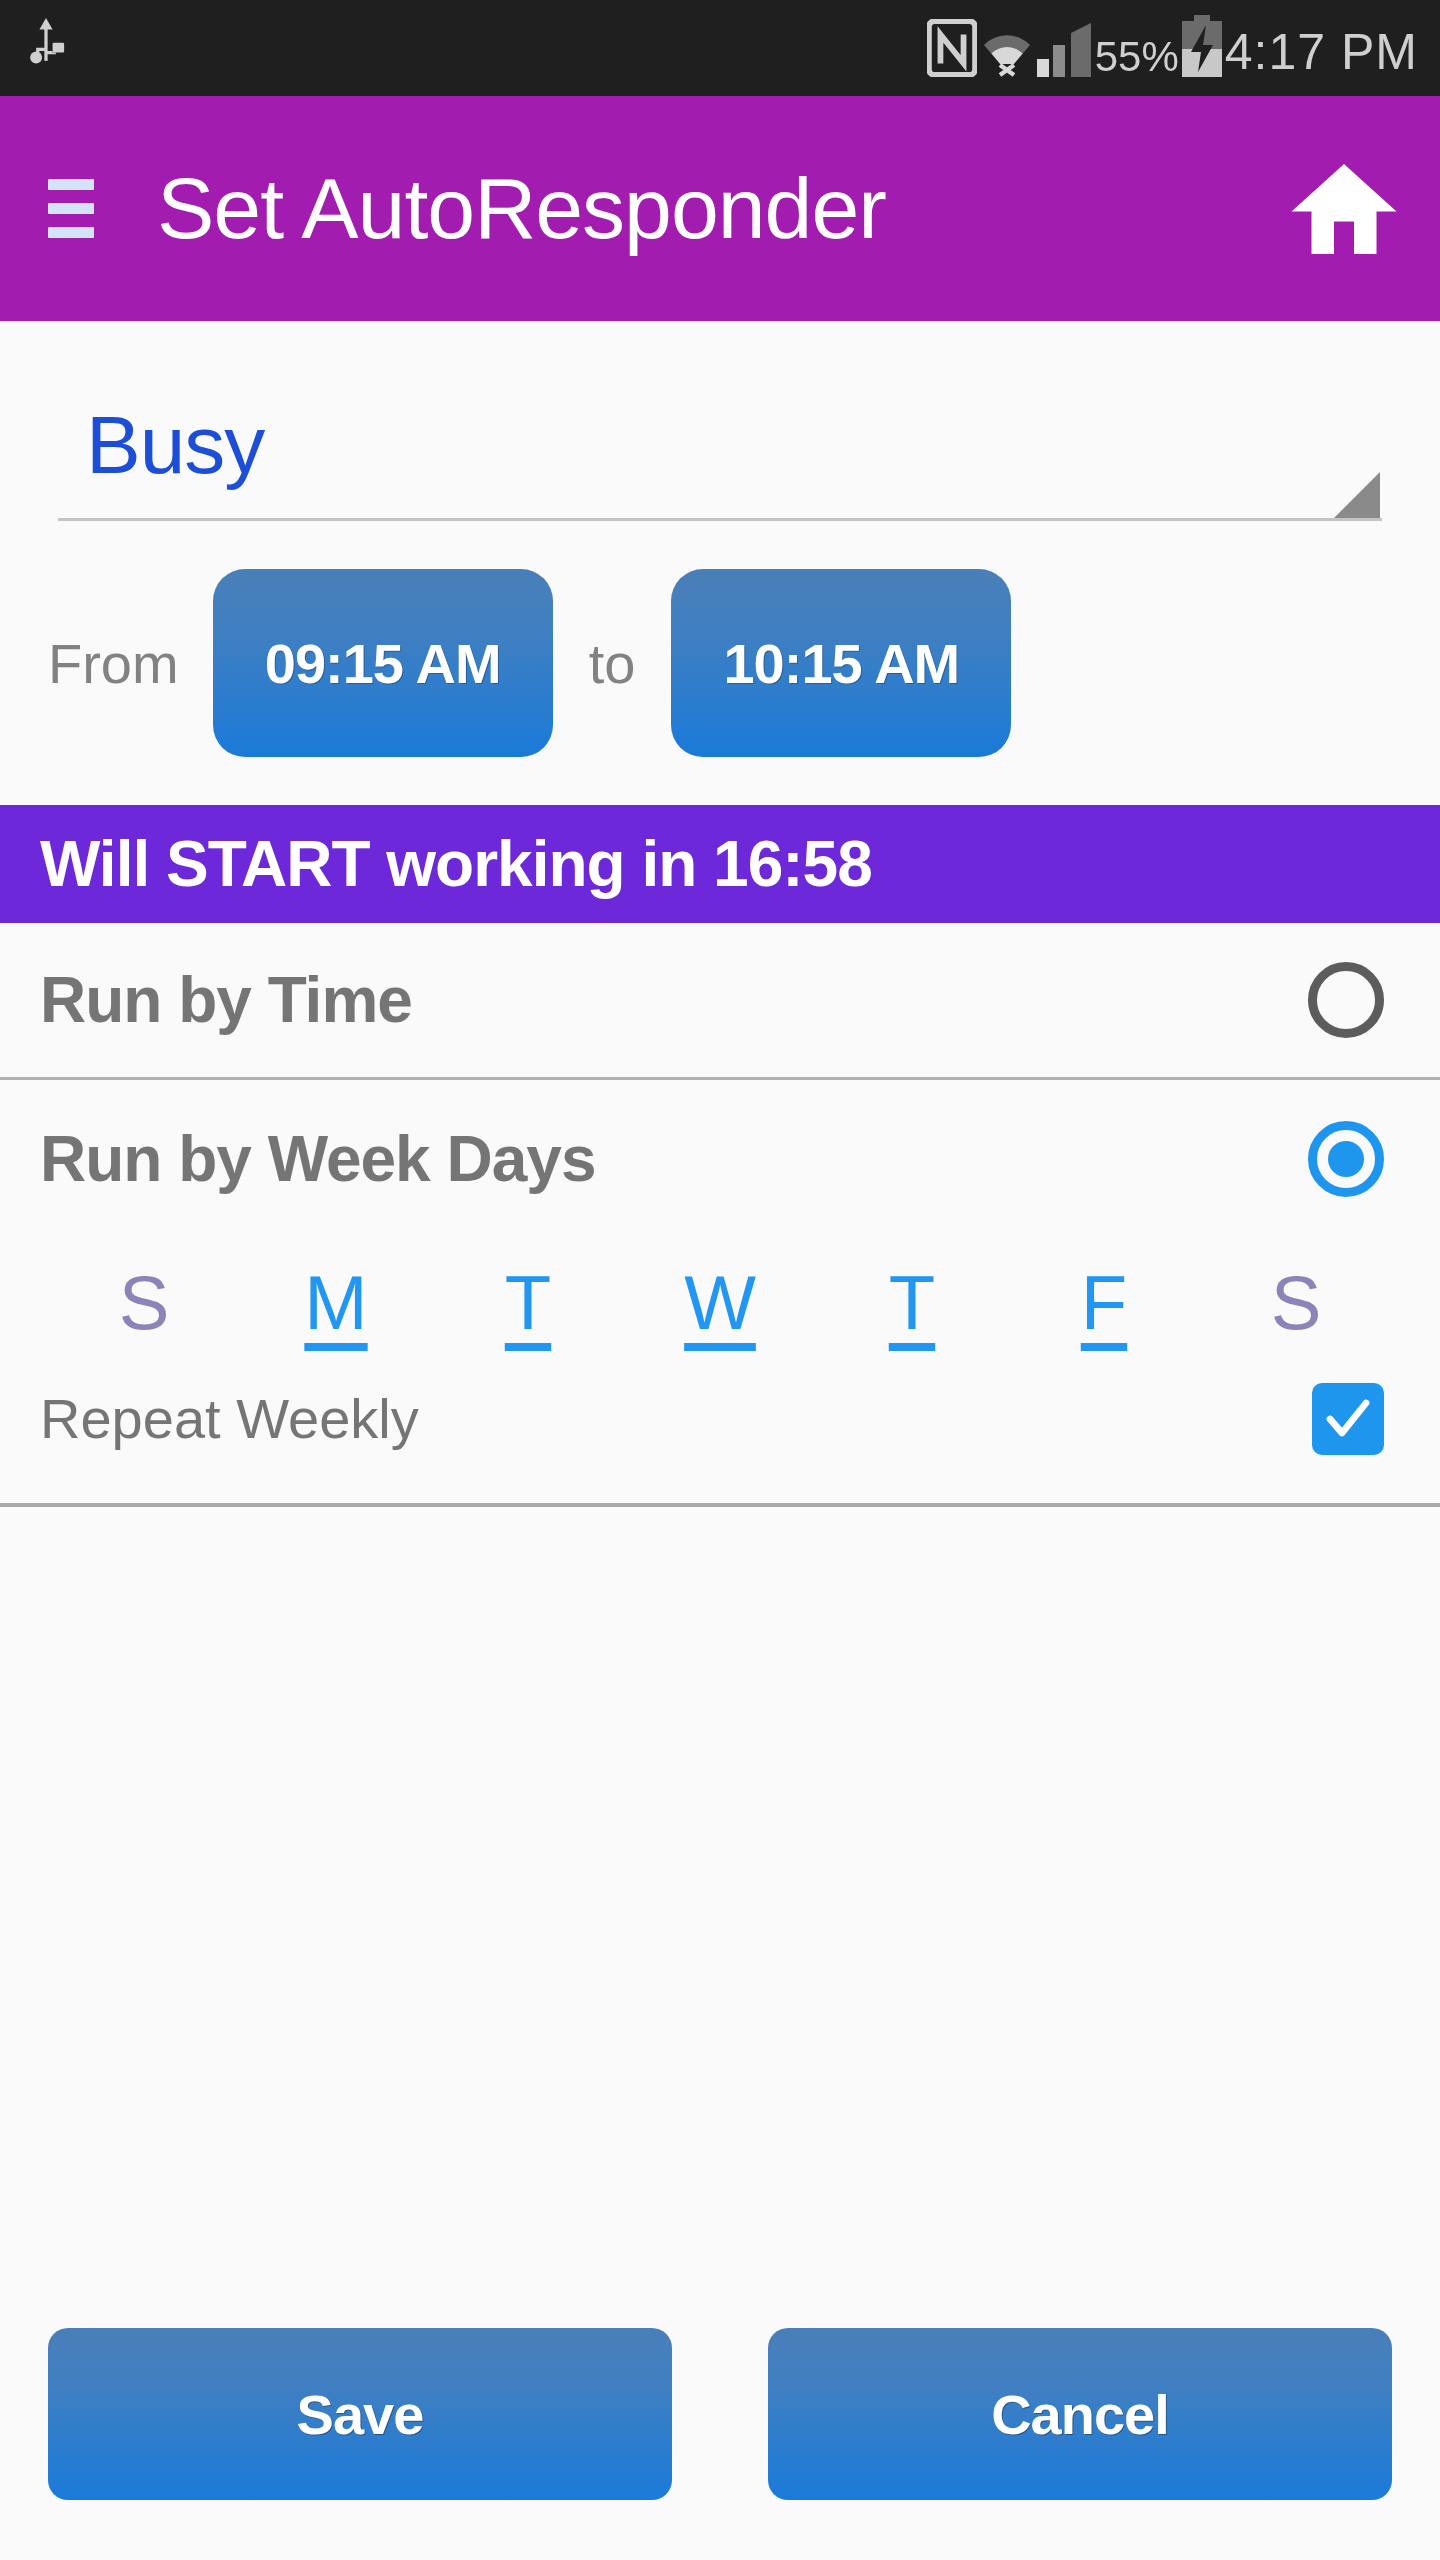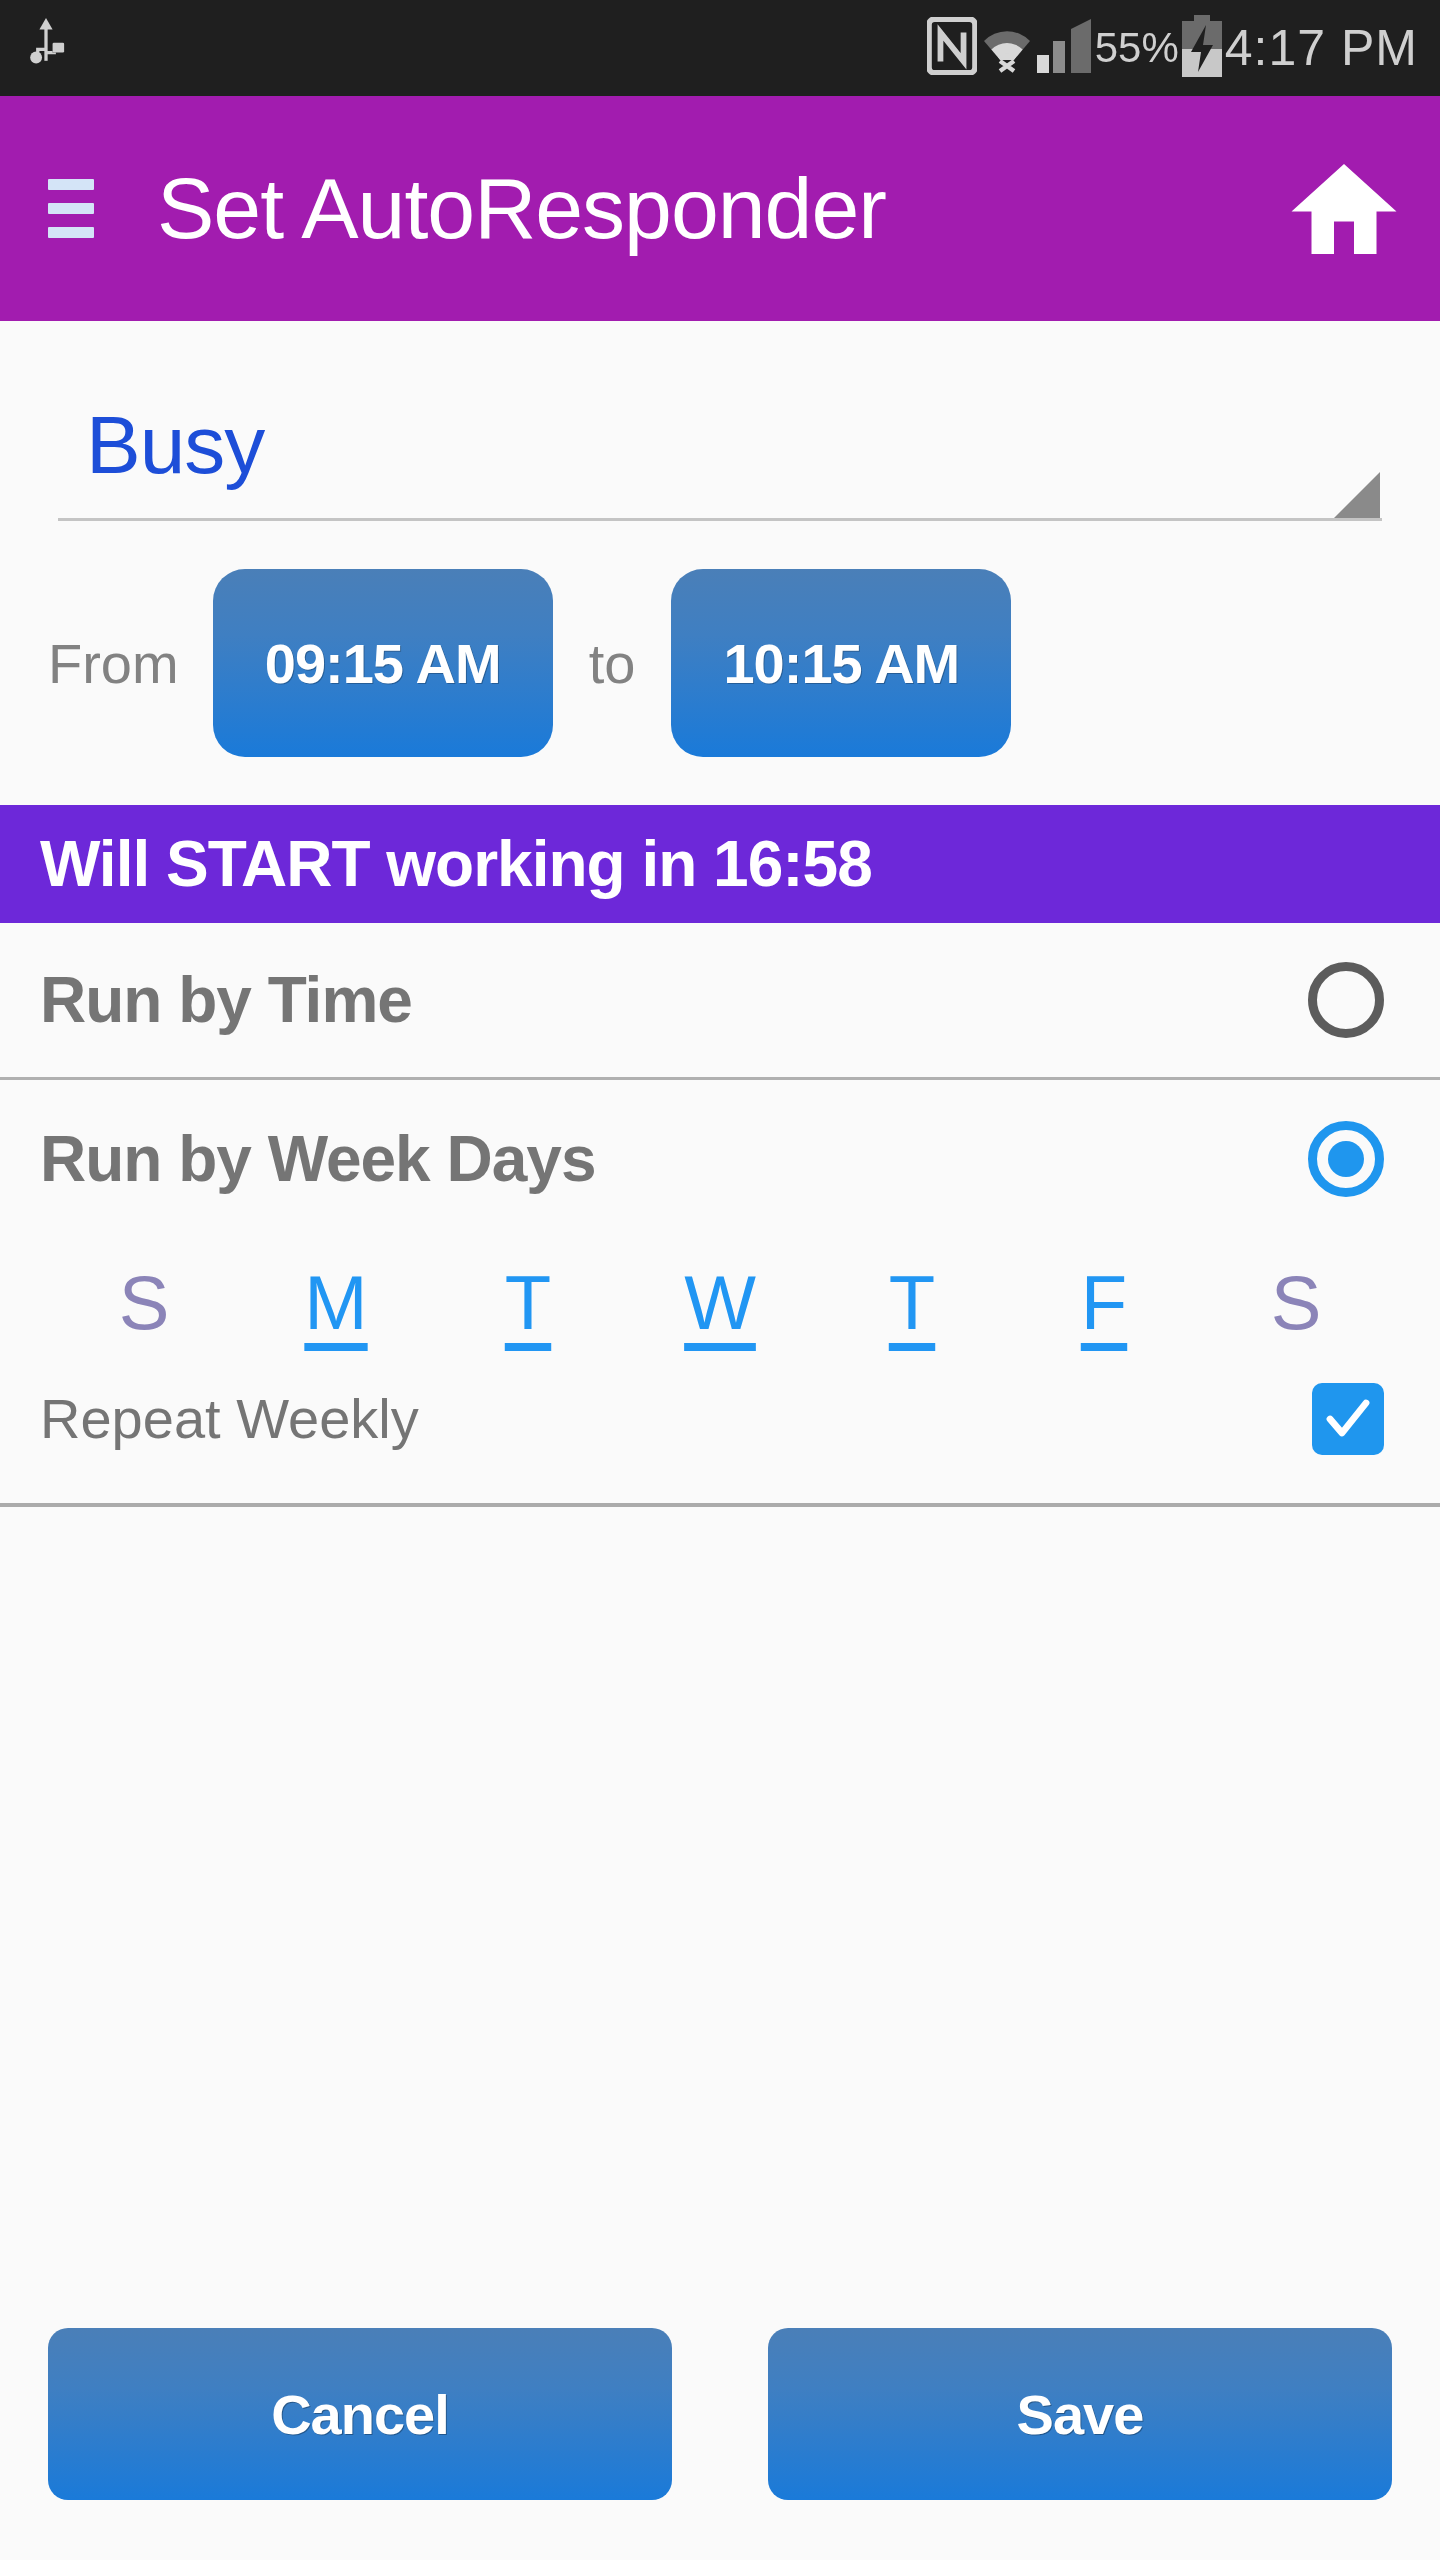--- a/index.html
+++ b/index.html
@@ -22,21 +22,21 @@
   
   .statusbar {
     height: 96px;
     background: #1f1f1f;
     display: flex;
     align-items: center;
     padding: 0 22px 0 26px;
     flex: 0 0 auto;
   }
   .sb-left { display: flex; align-items: center; gap: 16px; }
-  .sb-right { margin-left: auto; display: flex; align-items: center; }
+  .sb-right { margin-left: auto; display: flex; align-items: flex-end; }
   .sb-icon { display: block; }
   .sb-pct {
     color: #cfcfcf;
     font-size: 42px;
     letter-spacing: 0px;
     font-family: "Liberation Sans", sans-serif;
   }
   .sb-time {
     color: #cfcfcf;
     font-size: 50px;
@@ -399,18 +399,18 @@
         <svg width="52" height="52" viewBox="0 0 26 26">
           <path d="M4 13 L10 20 L22 5" fill="none" stroke="#ffffff" stroke-width="3.4" stroke-linecap="round" stroke-linejoin="round"></path>
         </svg>
       </span>
     </div>
     <div class="divider-strong"></div>
 
     <div class="filler"></div>
 
     <div class="footer">
+      <button class="footer-btn">Save</button>
       <button class="footer-btn">Cancel</button>
-      <button class="footer-btn">Save</button>
     </div>
 
   </div>
 </div>
 
 </body></html>

